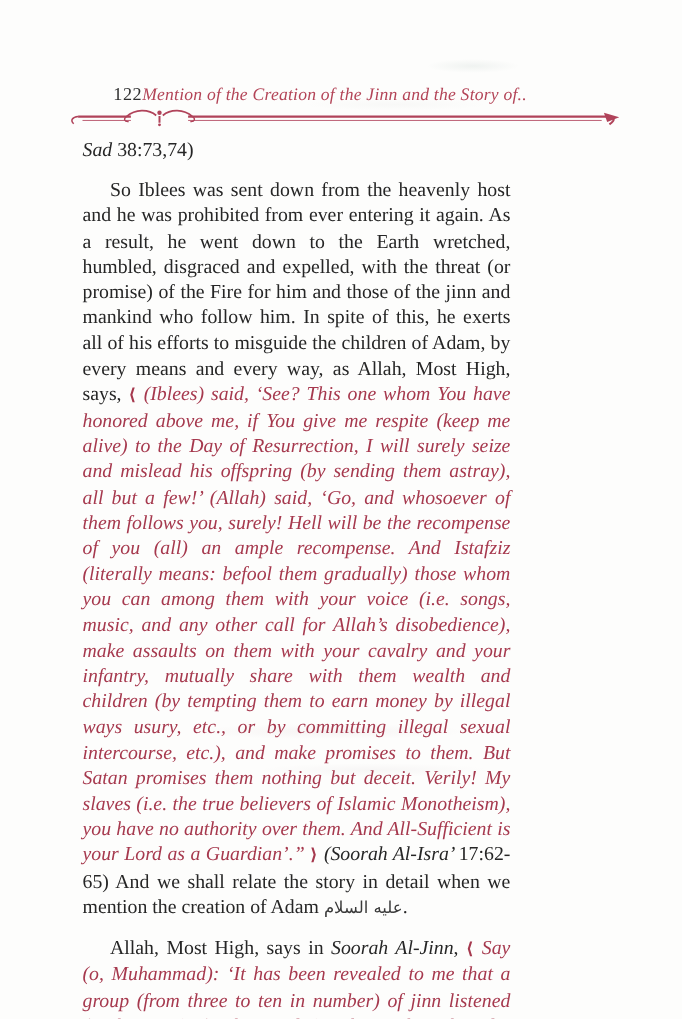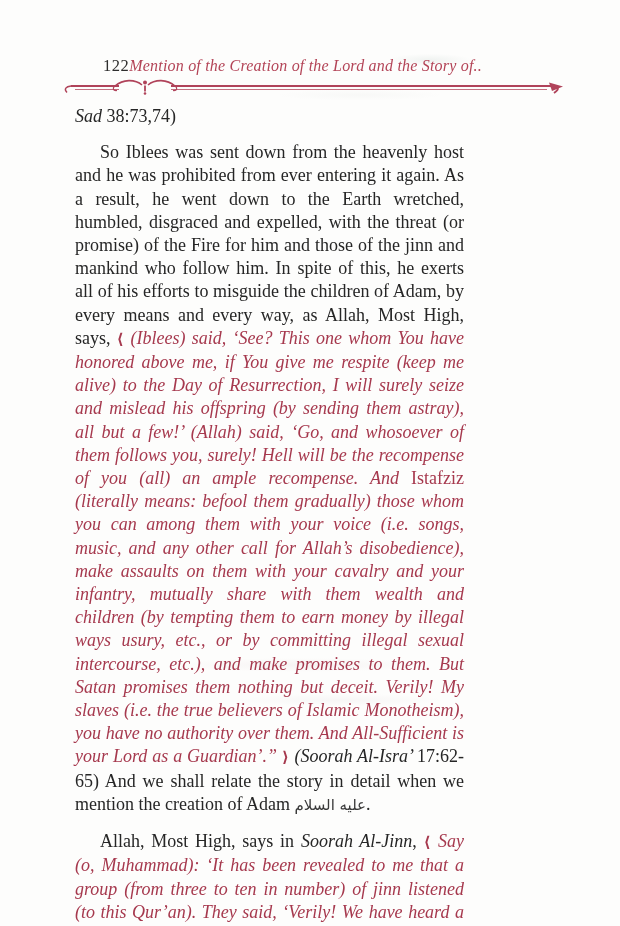--- a/index.html
+++ b/index.html
@@ -10,21 +10,21 @@
   }
   *{box-sizing:border-box;margin:0;padding:0;}
   html,body{width:620px;height:926px;overflow:hidden;}
   body{
     background:var(--paper);
     font-family:"Liberation Serif","DejaVu Serif",serif;
     color:var(--ink);
   }
   .page{
     width:521px;height:926px;
-    padding:56px 57px 0 75px;
+    padding:76px 57px 0 75px;
     background-image:
       radial-gradient(60px 9px at 430px 60px, rgba(120,150,140,.10), transparent 70%),
       radial-gradient(180px 10px at 300px 665px, rgba(160,120,130,.07), transparent 70%),
       radial-gradient(150px 9px at 340px 700px, rgba(150,130,140,.06), transparent 70%),
       radial-gradient(120px 8px at 360px 95px, rgba(150,160,150,.05), transparent 70%);
   }
   .header{
     display:flex;align-items:baseline;
     padding-left:28px;
   }
@@ -47,42 +47,42 @@
   p.para{
     text-align:justify;
     font-size:18px;
     line-height:23.2px;
     color:var(--ink);
   }
   p.para + p.para{margin-top:13px;}
   p.indent{text-indent:25px;}
   .s-bi{font-style:italic;}
   .s-r{color:var(--red);font-style:italic;}
-  .s-ri{color:var(--red);}
+  .s-ri{color:var(--red);font-style:italic;}
   .s-rb{
     color:var(--red);
     font-family:"DejaVu Sans",sans-serif;
     font-weight:600;
     font-size:15px;
   }
   .s-ar{
     font-family:"DejaVu Sans",sans-serif;
     font-size:15px;
     color:#3a3a3a;
     letter-spacing:-.5px;
   }
 </style>
 </head>
 <body>
 
 <div class="page">
 
   <div class="header">
     <span class="pagenum">122</span>
-    <span class="title">Mention of the Creation of the Lord and the Story of..</span>
+    <span class="title">Mention of the Creation of the Jinn and the Story of..</span>
   </div>
 
   <svg class="rule" width="506" height="20" viewBox="0 0 506 20">
     <g stroke="#b0435a" fill="none">
       <path d="M8 9 L488 9" stroke-width="2.2"></path>
       <path d="M12 12.5 L484 12.5" stroke-width="0.9" opacity="0.85"></path>
       <path d="M8 9 C3 9.5 0.5 12 4 15.5" stroke-width="1.4"></path>
       <path d="M488 9 C496 9.5 497 12 491 16" stroke-width="2"></path>
     </g>
     <path d="M486 5.5 L500 9.5 L489 14 Z" fill="#b0435a"></path>

